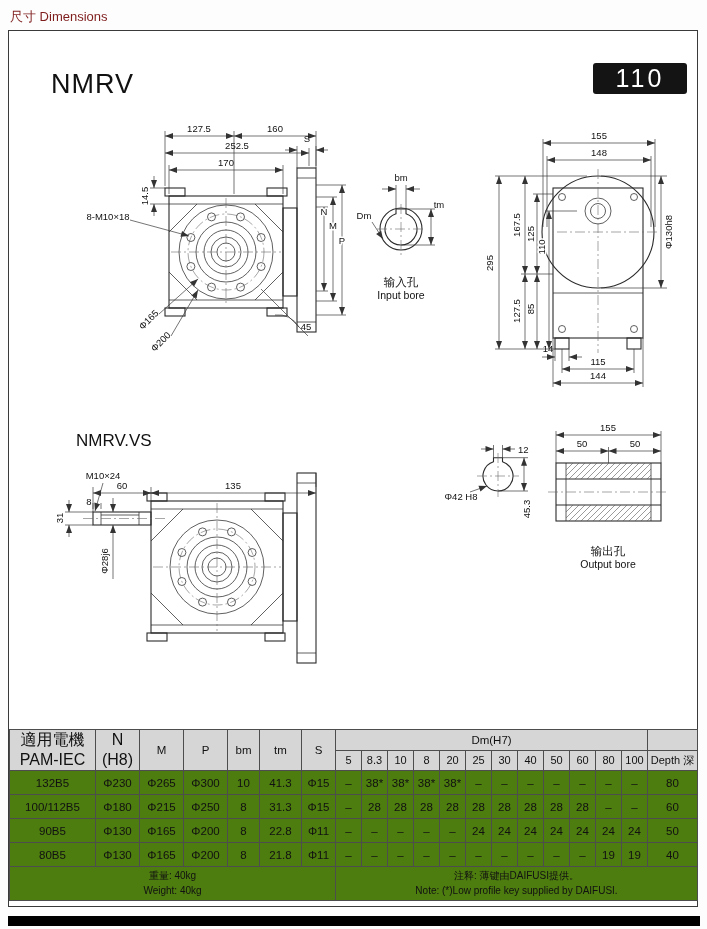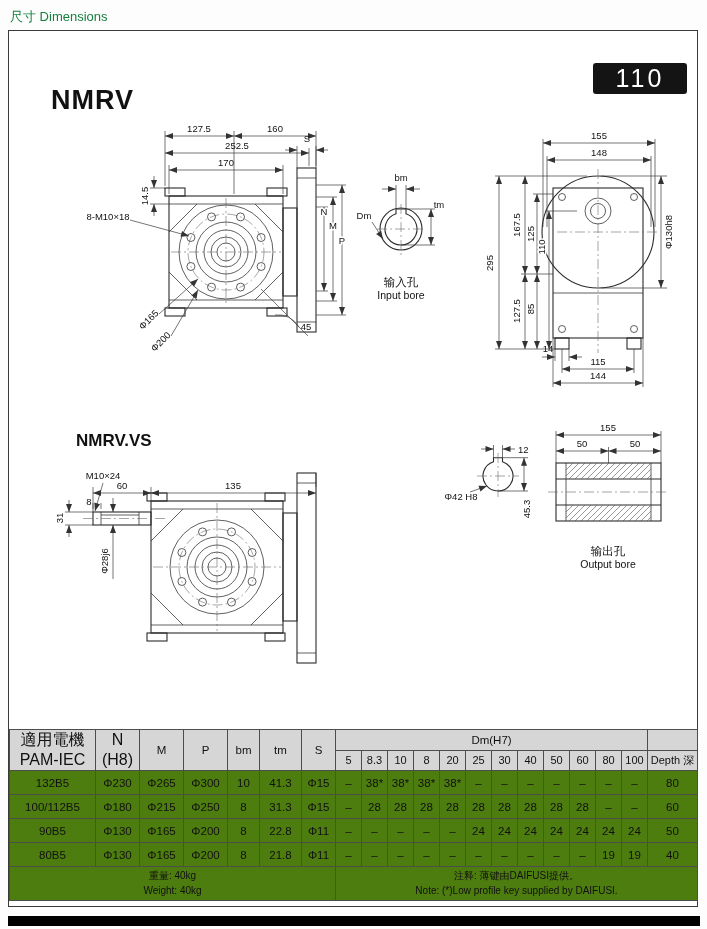--- a/index.html
+++ b/index.html
@@ -1,23 +1,23 @@
 <!DOCTYPE html>
 <html><head>
 <meta charset="utf-8">
 <style>
   *{margin:0;padding:0;box-sizing:border-box}
   body{background:#e9e9e9;font-family:"Liberation Sans",sans-serif}
   .page{position:relative;width:707px;height:929px;background:#fdfdfd;margin:0 auto;overflow:hidden;color:#111}
-  .page-header{position:absolute;left:10px;top:8px;font-size:13px;color:#15803d}
+  .page-header{position:absolute;left:10px;top:8px;font-size:13px;color:#7f1d1d}
   .main-box{position:absolute;left:8px;top:30px;width:690px;height:877px;border:1px solid #3a3a3a;background:#fff}
-  .nmrv-title{position:absolute;left:42px;top:54px;font-size:27px;font-weight:bold;letter-spacing:1px}
+  .nmrv-title{position:absolute;left:42px;top:38px;font-size:27px;font-weight:normal;letter-spacing:1px}
   .size-badge{position:absolute;right:10px;top:32px;width:94px;height:31px;background:#141414;color:#fff;
               font-size:25px;letter-spacing:3px;text-align:center;line-height:31px;border-radius:3px}
-  .vs-title{position:absolute;left:67px;top:400px;font-size:17px;font-weight:bold}
+  .vs-title{position:absolute;left:67px;top:400px;font-size:17px;font-weight:normal}
   svg.drawings{position:absolute;left:0;top:0;width:688px;height:698px}
   .ol{fill:none;stroke:#2b2b2b;stroke-width:1.1}
   .ol2{fill:none;stroke:#2b2b2b;stroke-width:.75}
   .dim{fill:none;stroke:#3a3a3a;stroke-width:.7}
   .cl{fill:none;stroke:#6a6a6a;stroke-width:.6;stroke-dasharray:10 3 2 3}
   svg text{font-family:"Liberation Sans",sans-serif;font-size:9.5px;fill:#111}
   text.halo{paint-order:stroke;stroke:#fff;stroke-width:3px;stroke-linejoin:round}
   text.cap-zh{font-size:11.5px}
   text.cap-en{font-size:10.5px}
   .dim-table{position:absolute;left:0;top:698px;width:688px;border-collapse:collapse;table-layout:fixed;font-size:11.5px}

